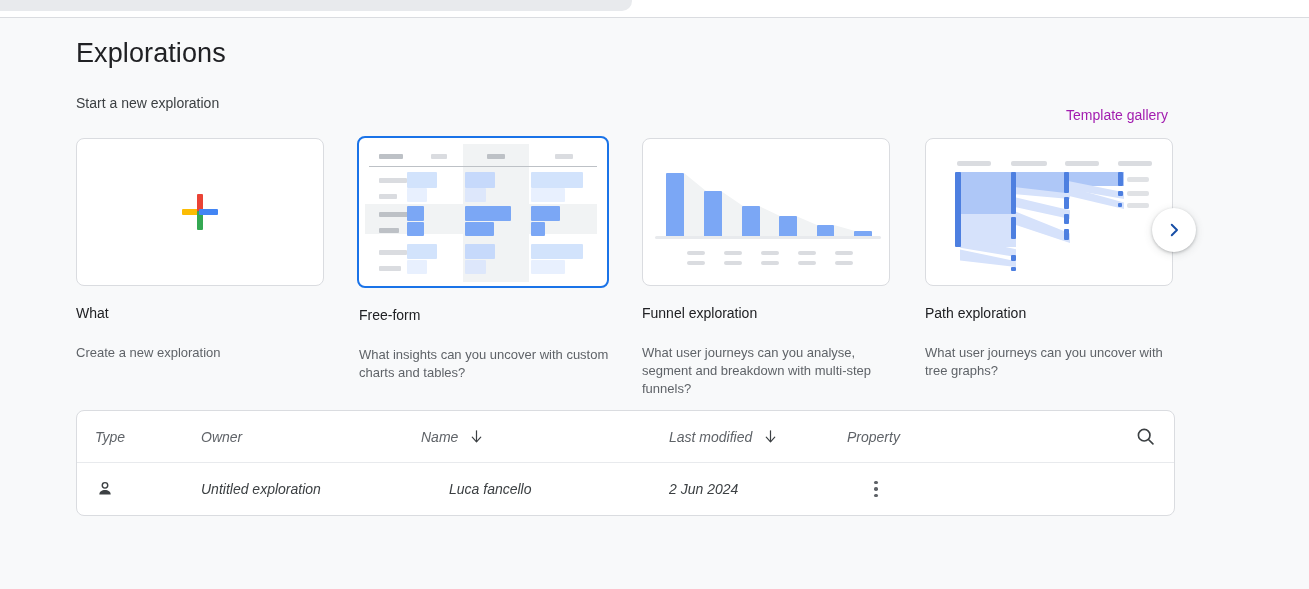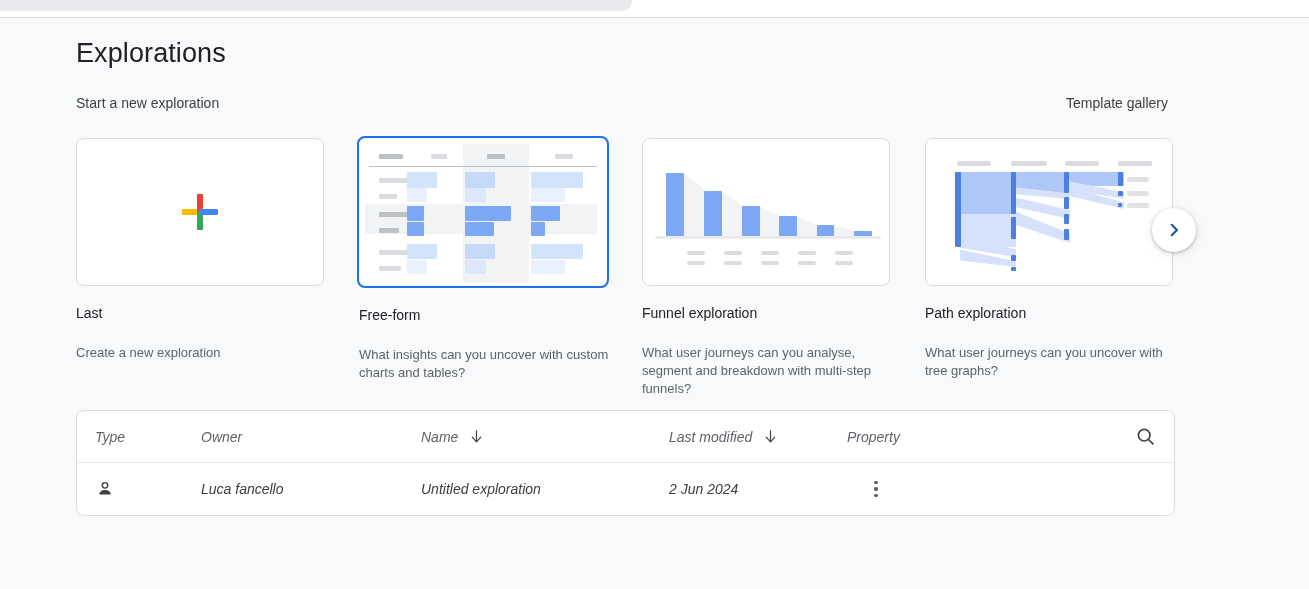--- a/index.html
+++ b/index.html
@@ -60,23 +60,23 @@
 
   .section-label {
     position: absolute;
     left: 76px; top: 77px;
     font-size: 14px;
     color: #3c4043;
   }
 
   .template-gallery {
     position: absolute;
-    right: 141px; top: 77px;
+    right: 141px; top: 89px;
     font-size: 14px;
-    color: #404040;
+    color: #a21caf;
     cursor: pointer;
     white-space: nowrap;
   }
 
   
   .cards {
     position: absolute;
     left: 76px; top: 120px;
     width: 1240px;
     height: 240px;
@@ -228,21 +228,21 @@
 
     <div class="card" style="left:0px;">
       <div class="card-thumb">
         <div class="plus">
           <i class="pl-left"></i>
             <i class="pl-top"></i>
             <i class="pl-bot"></i>
             <i class="pl-right"></i>
         </div>
       </div>
-      <div class="card-title">Last</div>
+      <div class="card-title">What</div>
       <div class="card-desc">Create a new exploration</div>
     </div>
 
     <div class="card" style="left:283px;">
       <div class="card-thumb selected">
         <div class="ff">
           <div class="ff-col-hl"></div>
           <div class="ff-row-hl"></div>
           <div class="ff-hline"></div>
 
@@ -418,22 +418,22 @@
 
     <div class="trow">
       <div class="td c-type">
         <span>
           <svg width="20" height="20" viewBox="0 0 24 24" fill="none" stroke="#3c4043" stroke-width="1.7" stroke-linecap="round">
             <circle cx="12" cy="7.6" r="3.3"></circle>
             <path d="M5.2 18.5c0-3.2 3-5.2 6.8-5.2s6.8 2 6.8 5.2" fill="#3c4043" stroke="none"></path>
           </svg>
         </span>
       </div>
+      <div class="td c-name">Untitled exploration</div>
       <div class="td c-owner">Luca fancello</div>
-      <div class="td c-name">Untitled exploration</div>
       <div class="td c-mod">2 Jun 2024</div>
       <div class="c-act">
         <span class="kebab">
           <span></span>
             <span></span>
             <span></span>
         </span>
       </div>
     </div>
 

